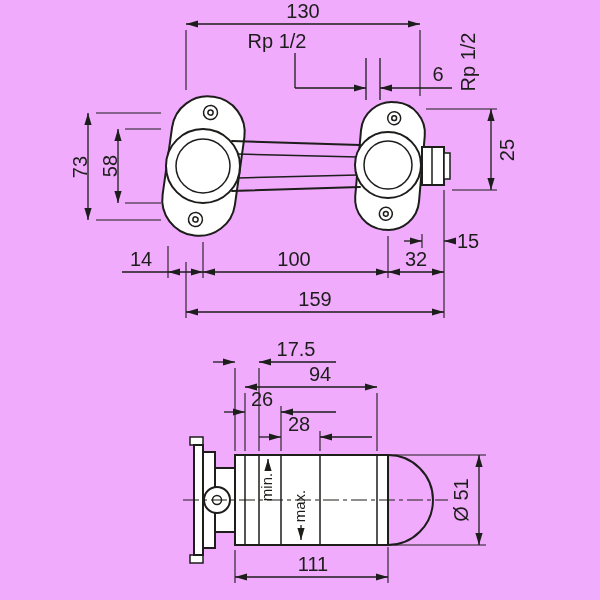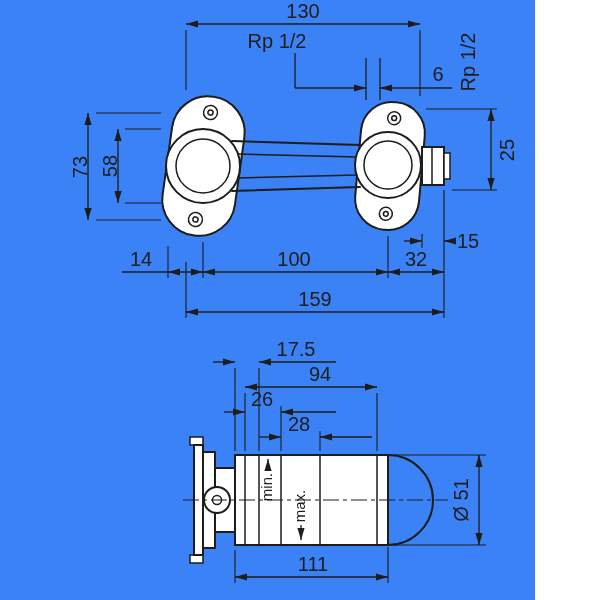--- a/index.html
+++ b/index.html
@@ -2,23 +2,23 @@
 <html><head>
 <meta charset="utf-8">
 <style>
   html, body {
     margin: 0;
     padding: 0;
     background: #ffffff;
     font-family: "Liberation Sans", sans-serif;
   }
   .canvas {
-    width: 535px;
+    width: 600px;
     height: 600px;
-    background: #3b82f6;
+    background: #f0abfc;
     position: relative;
     overflow: hidden;
   }
   svg { display: block; }
   .ol  { stroke: #1d1d1b; stroke-width: 2;   fill: none; stroke-linecap: round; }
   .olf { stroke: #1d1d1b; stroke-width: 2;   fill: #ffffff; }
   .ol2 { stroke: #1d1d1b; stroke-width: 1.5; fill: none; }
   .ol2f{ stroke: #1d1d1b; stroke-width: 1.5; fill: #ffffff; }
   .dim { stroke: #1d1d1b; stroke-width: 1.3; fill: none; }
   .ext { stroke: #1d1d1b; stroke-width: 1.1; fill: none; }

